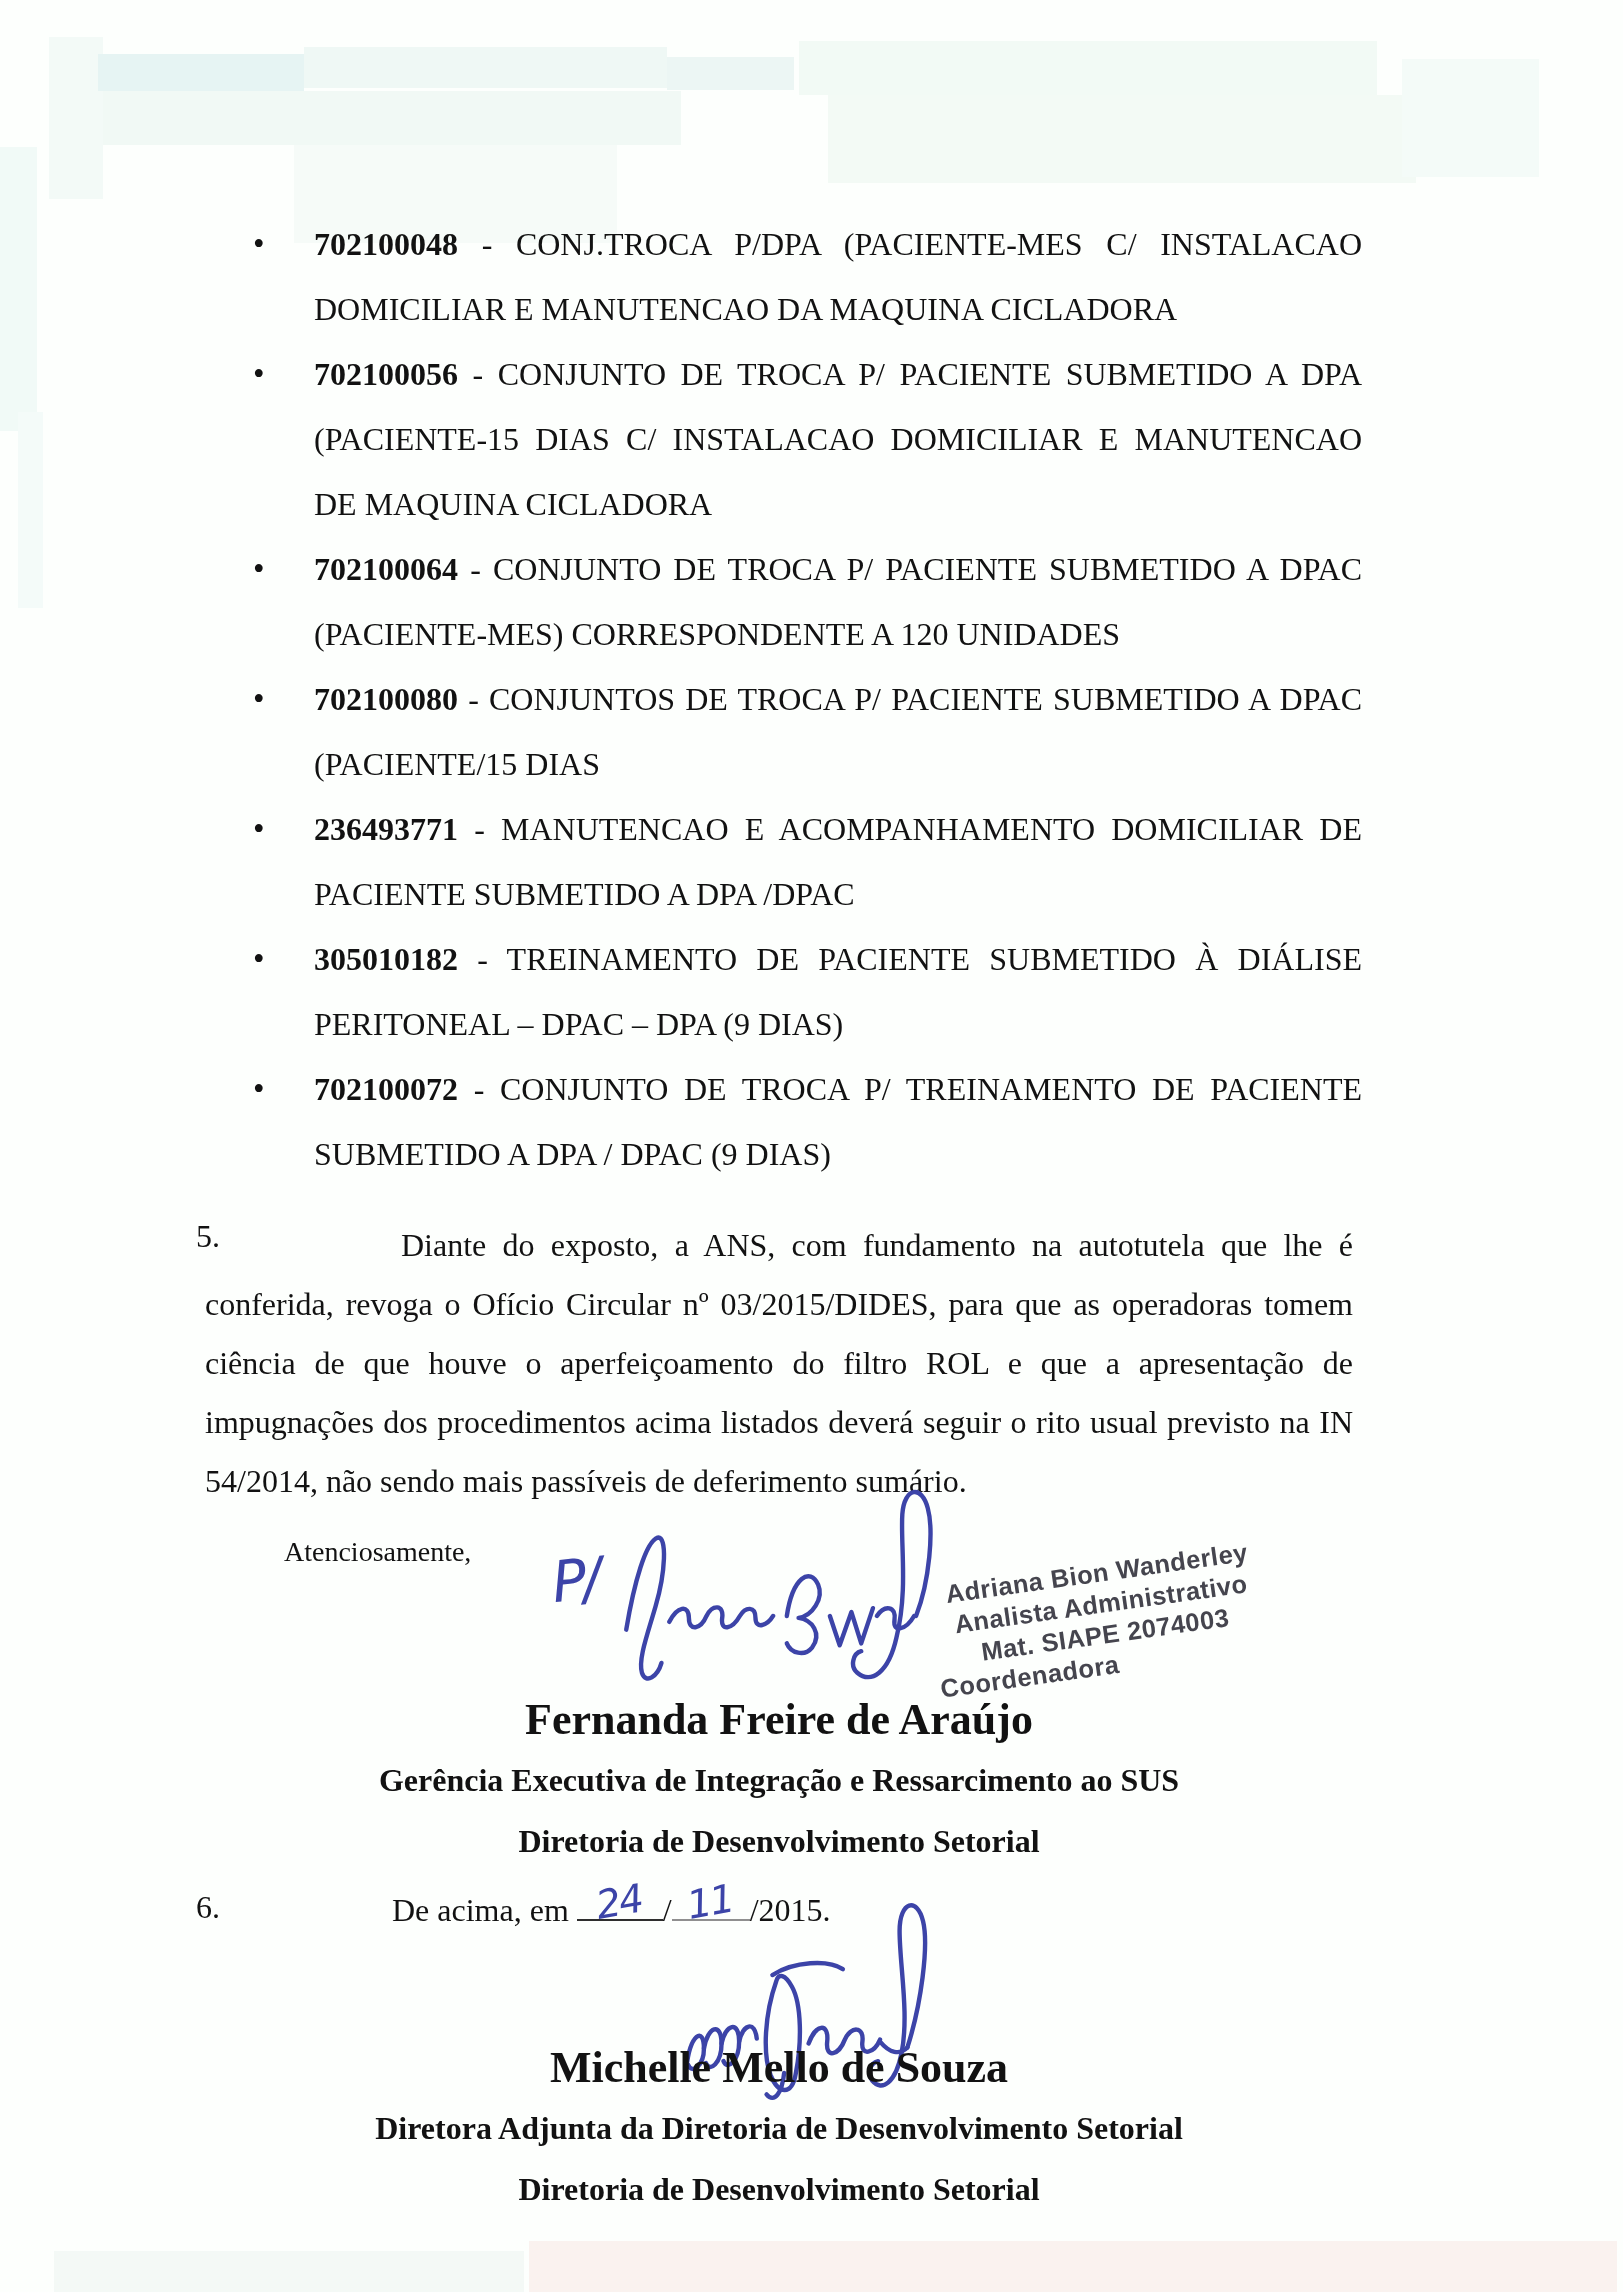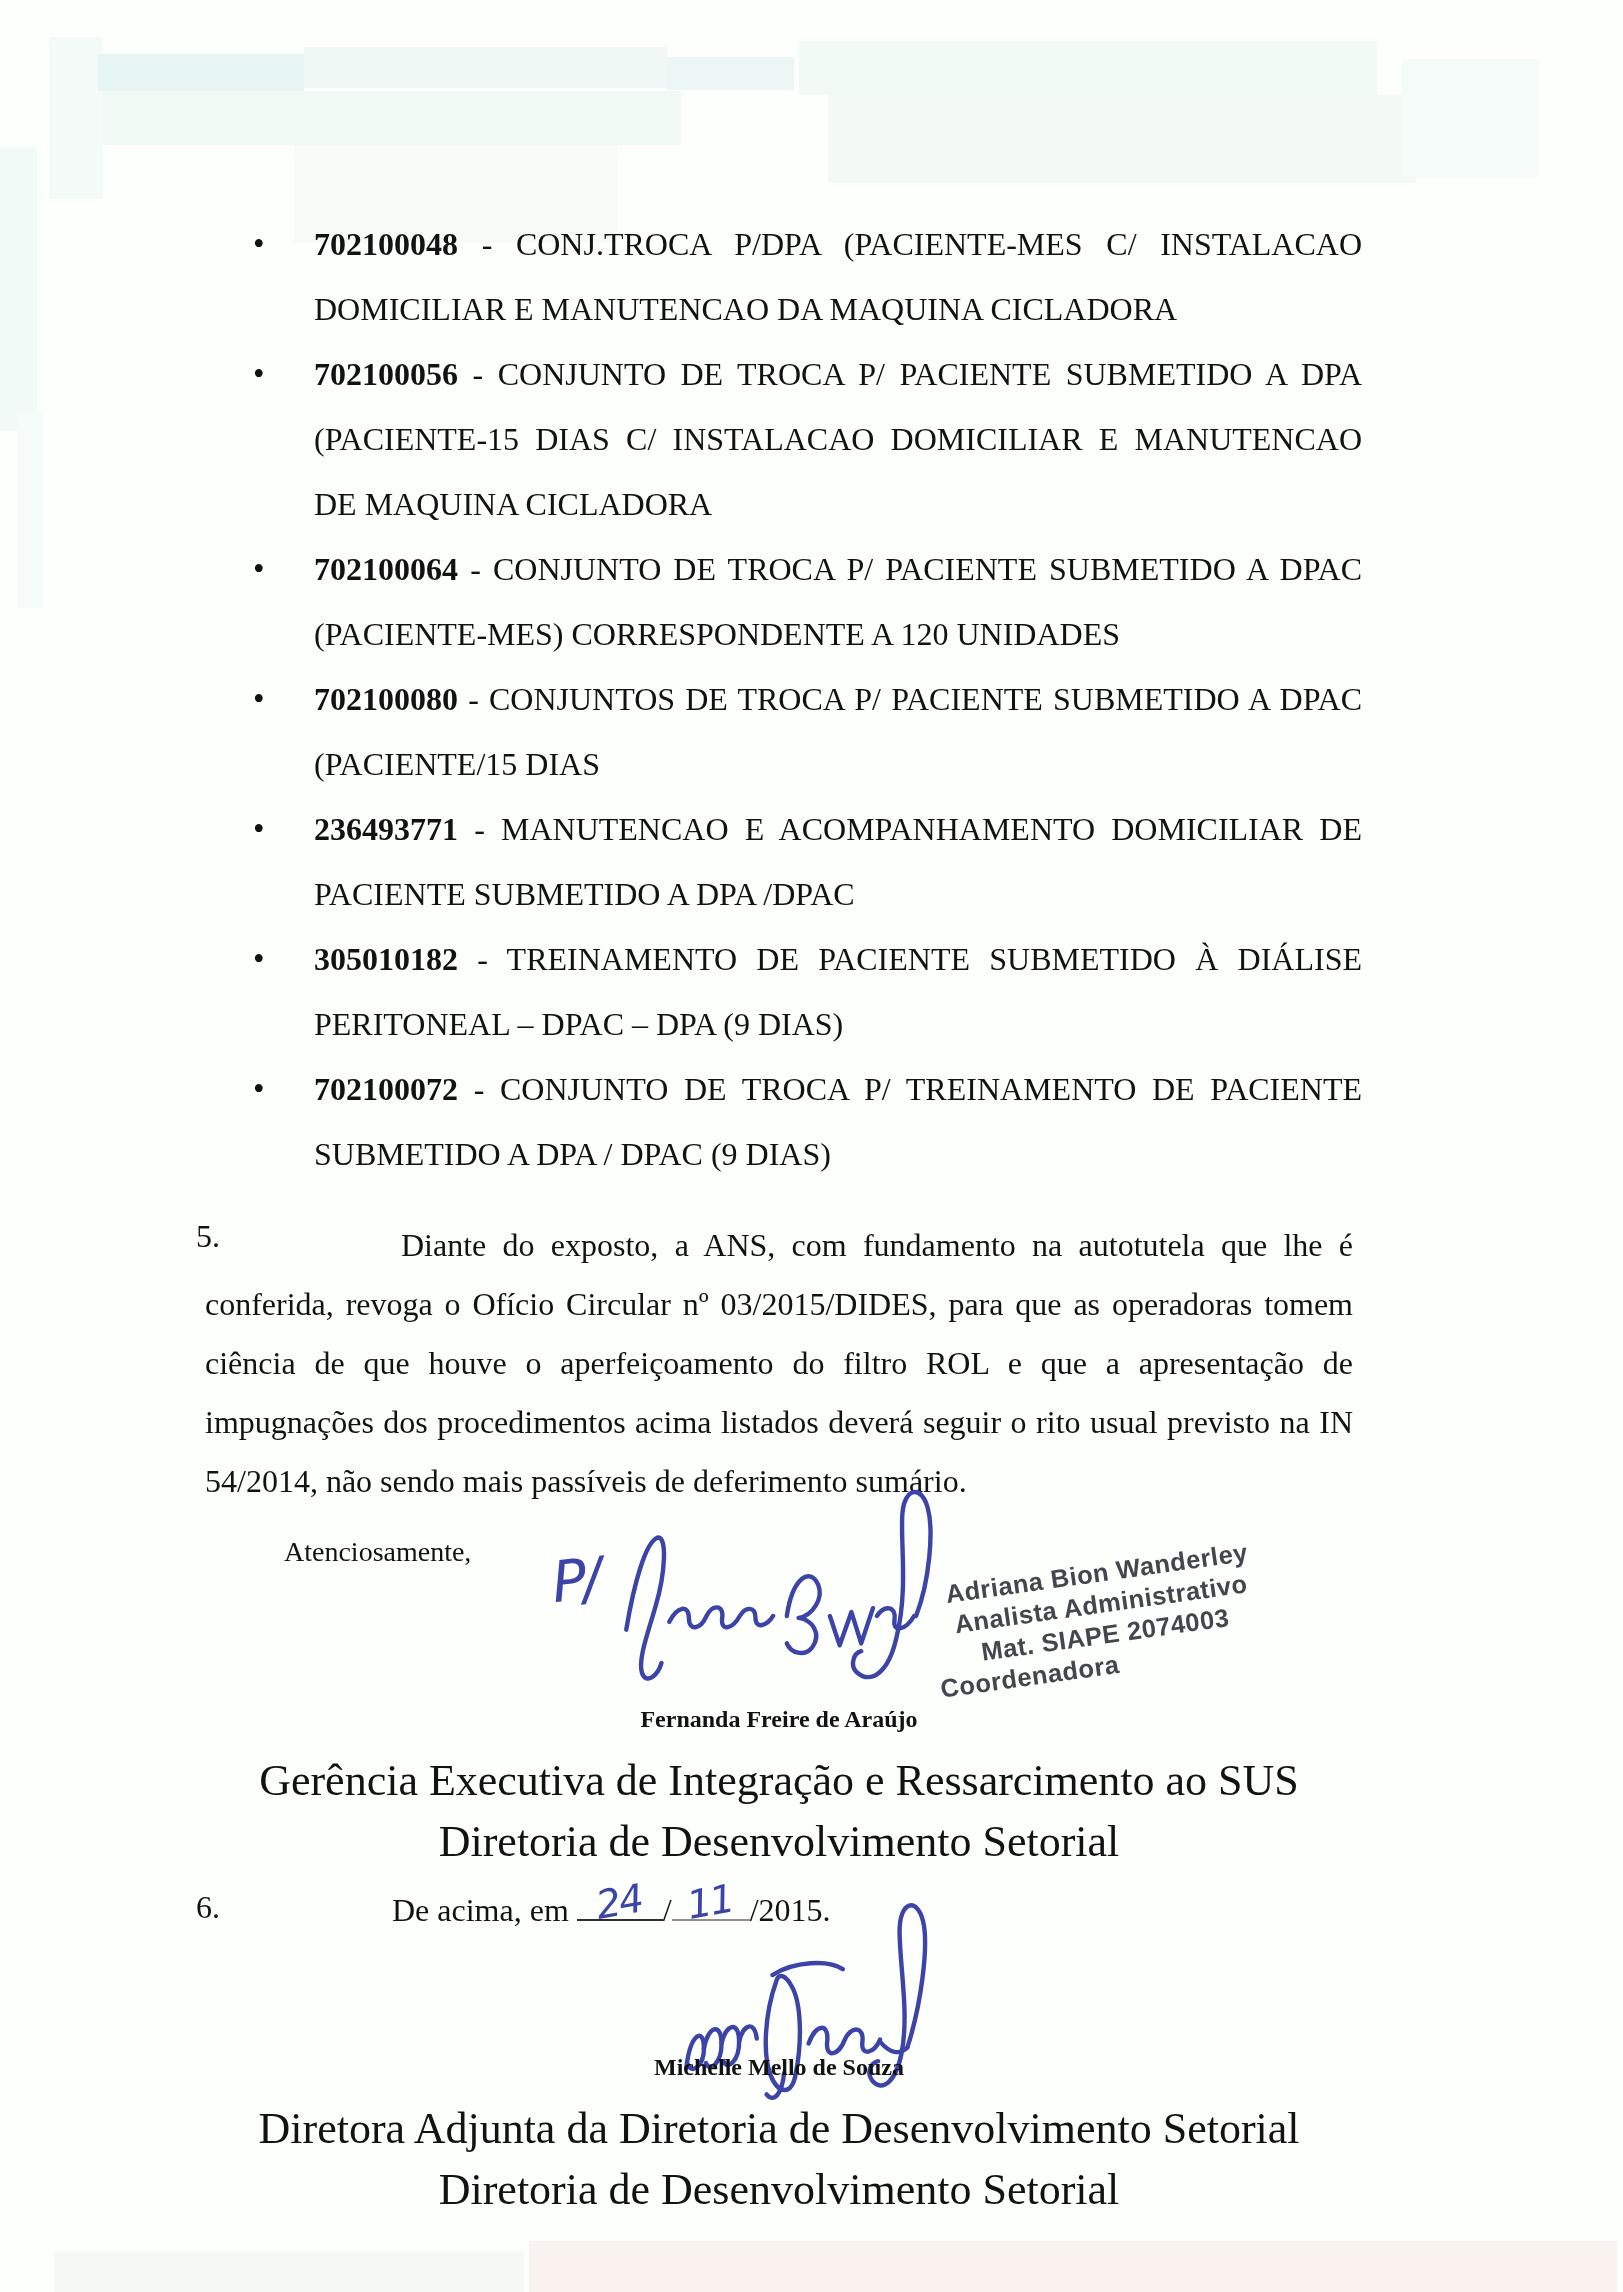--- a/index.html
+++ b/index.html
@@ -41,22 +41,22 @@
   
   .stamp{position:absolute;left:939px;top:1580px;width:314px;
     transform:rotate(-8deg);transform-origin:left top;
     font-family:"Liberation Sans","DejaVu Sans",sans-serif;
     font-size:25.5px;font-weight:600;line-height:31px;color:#45454e;
     text-align:center;letter-spacing:0.5px;}
   .stamp .stamp-last{text-align:left;margin-left:-13.7px;}
 
   
   .sign-block{position:absolute;left:196px;width:1166px;text-align:center;line-height:61px;}
-  .sign-block .sign-name{font-size:24px;font-weight:bold;}
-  .sign-block .sign-role{font-size:44px;}
+  .sign-block .sign-name{font-size:44px;font-weight:bold;}
+  .sign-block .sign-role{font-size:32px;font-weight:bold;}
   #sign-block-1{top:1689px;}
   #sign-block-2{top:2037px;}
 
   
   .agreement{position:absolute;left:196px;top:1878px;width:1166px;height:78px;
     font-size:32px;line-height:59px;white-space:nowrap;}
   .agree-num{position:absolute;left:0;top:0;}
   .agree-body{position:absolute;left:196px;top:0;}
   .blank{display:inline-block;border-bottom:2.9px solid #2e2e2e;width:86px;
     text-align:center;height:41px;vertical-align:baseline;}

